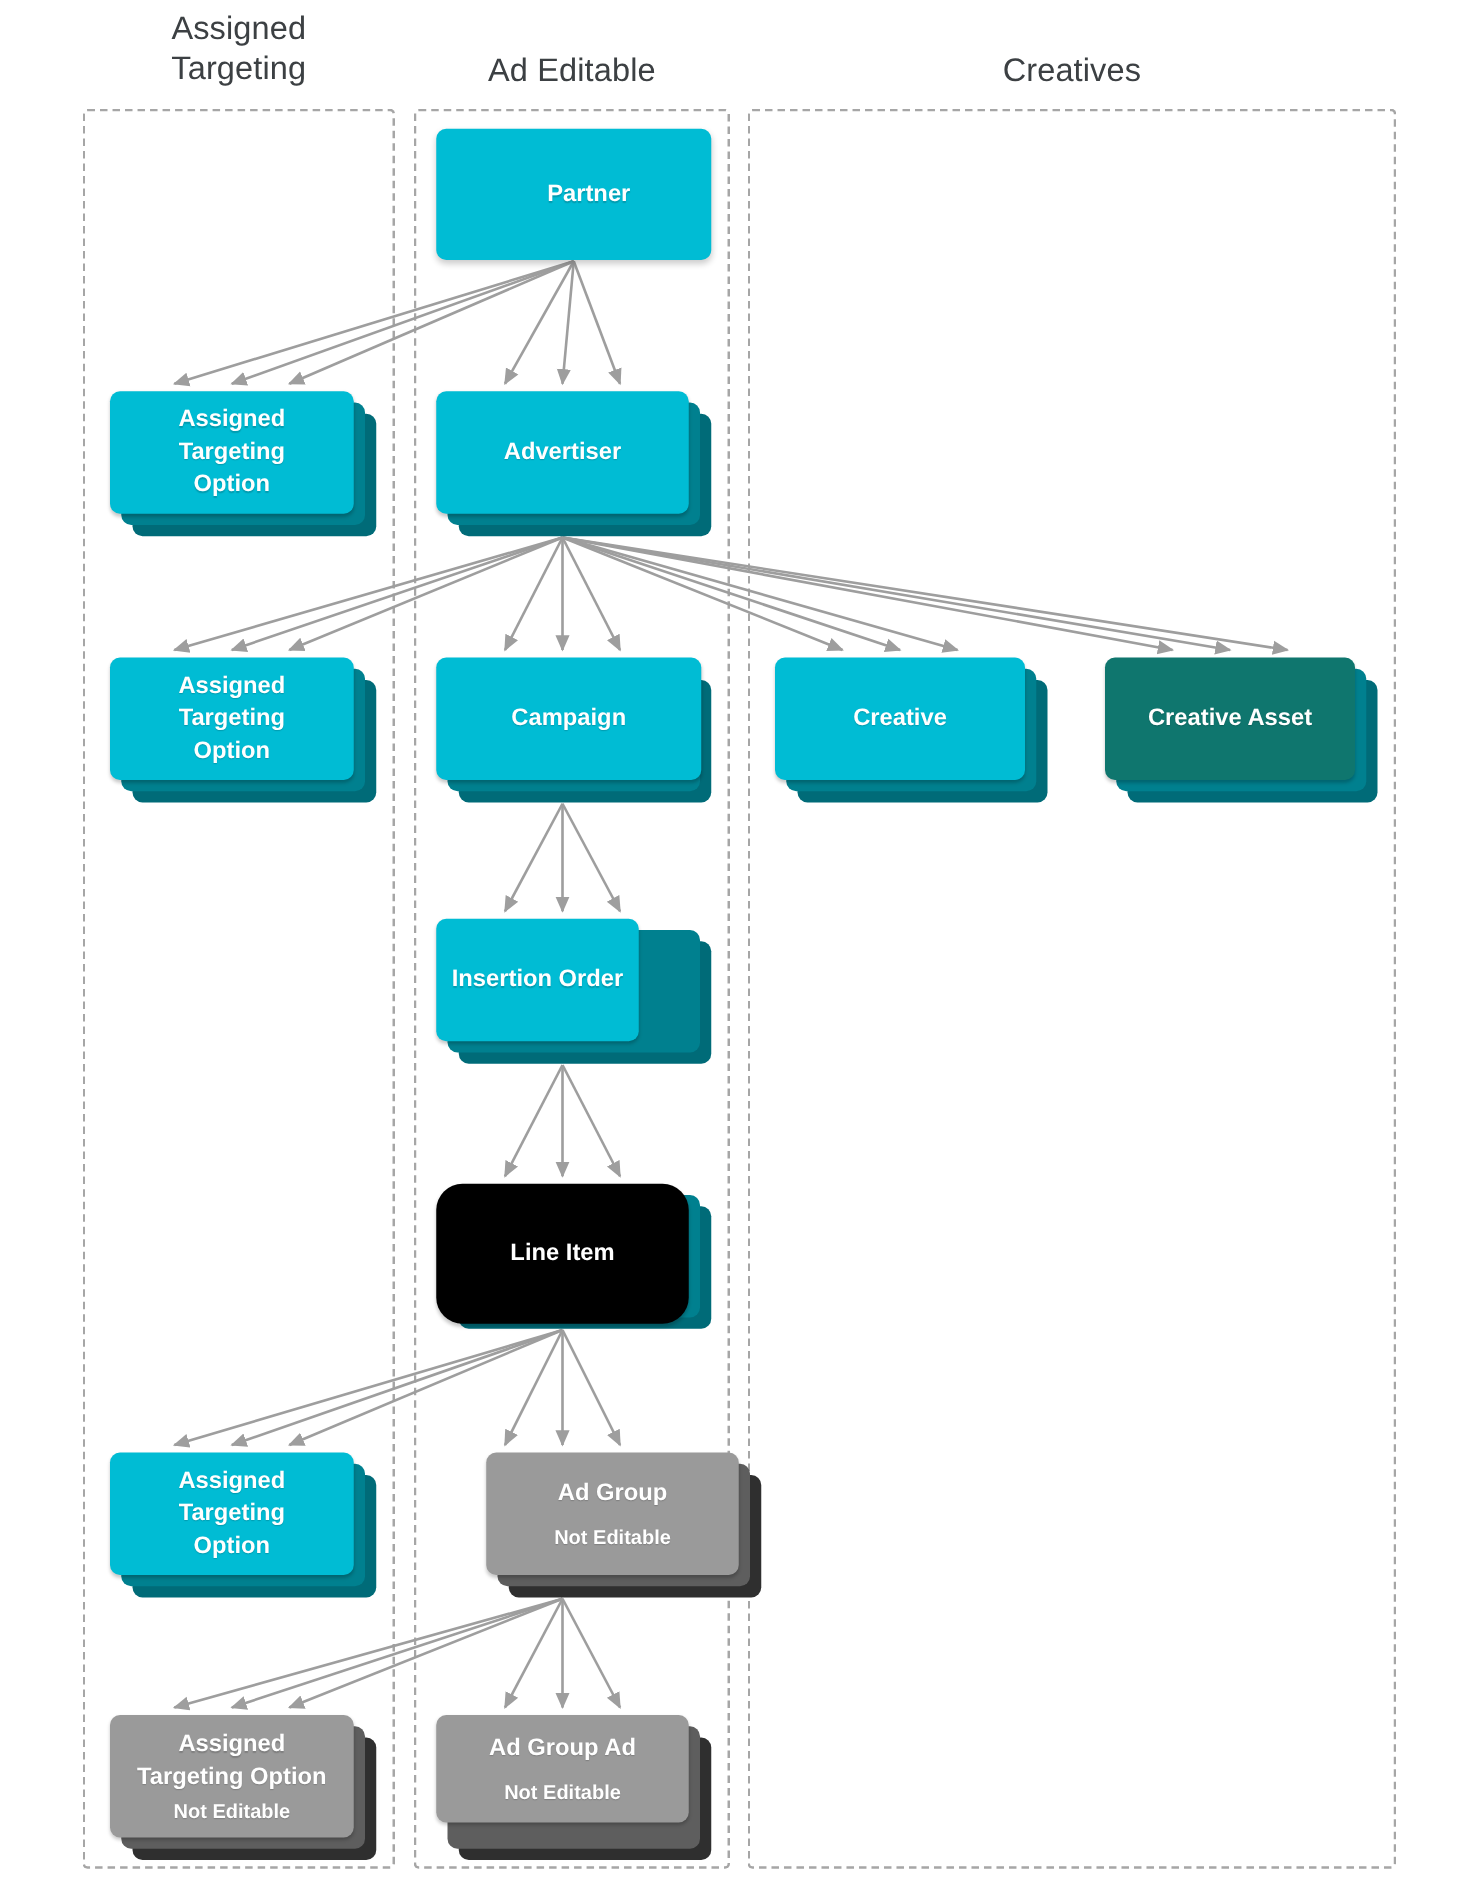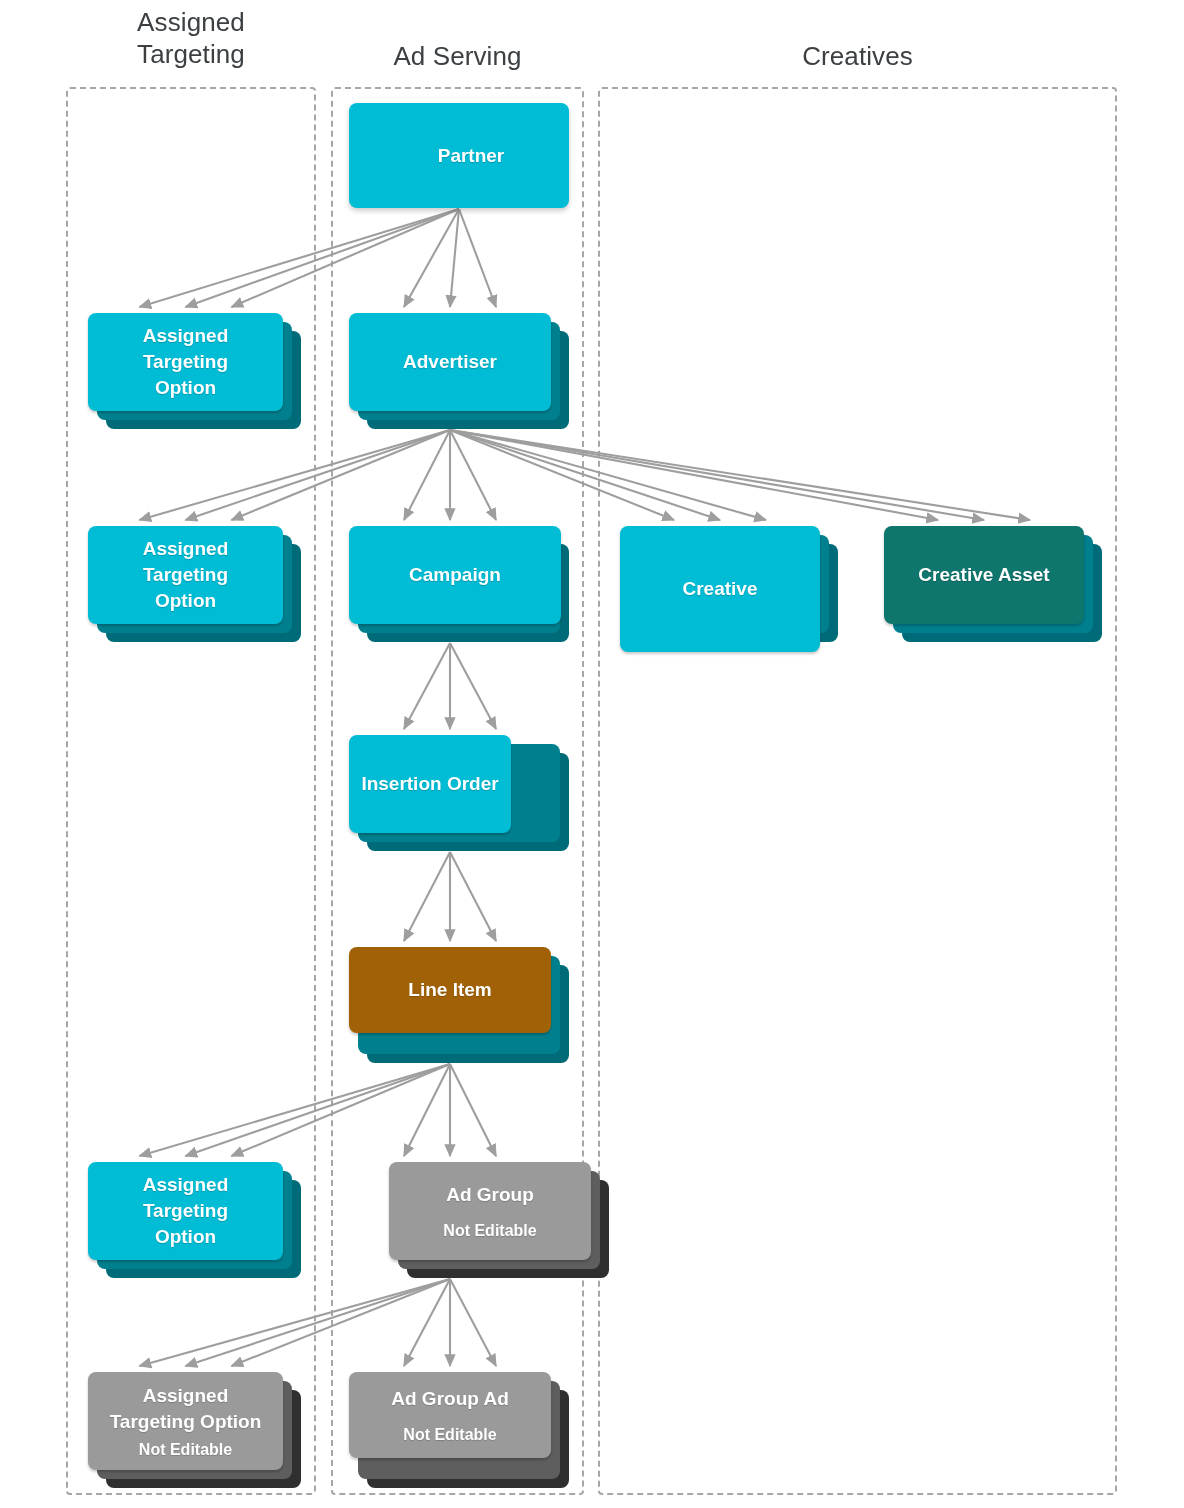--- a/index.html
+++ b/index.html
@@ -95,21 +95,21 @@
 </head>
 <body>
 
 <div id="canvas">
 
   <div class="col-header" style="left:66px; top:6px; width:250px;">
     <div>Assigned</div>
     <div>Targeting</div>
   </div>
   <div class="col-header" style="left:331px; top:40px; width:253px;">
-    <div>Ad Serving</div>
+    <div>Ad Editable</div>
   </div>
   <div class="col-header" style="left:598px; top:40px; width:519px;">
     <div>Creatives</div>
   </div>
 
   <div class="group-box" style="left:66px; top:87px; width:250px; height:1408px;"></div>
   <div class="group-box" style="left:331px; top:87px; width:253px; height:1408px;"></div>
   <div class="group-box" style="left:598px; top:87px; width:519px; height:1408px;"></div>
 
   <svg id="arrows" viewBox="0 0 1184 1508" width="1184" height="1508">
@@ -200,21 +200,21 @@
     <div class="layer back2" style="left:18px; top:18px; width:202px; height:98px; background:#006B78;"></div>
     <div class="layer back1" style="left:9px; top:9px; width:202px; height:98px; background:#00808F;"></div>
     <div class="layer front" style="left:0; top:0; width:212px; height:98px; background:#00BCD4;">
       <div class="node-title">Campaign</div>
     </div>
   </div>
 
   <div class="node" style="left:620px; top:526px; width:218px; height:118px;">
     <div class="layer back2" style="left:18px; top:18px; width:200px; height:98px; background:#006B78;"></div>
     <div class="layer back1" style="left:9px; top:9px; width:200px; height:98px; background:#00808F;"></div>
-    <div class="layer front" style="left:0; top:0; width:200px; height:126px; background:#00BCD4;">
+    <div class="layer front" style="left:0; top:0; width:200px; height:98px; background:#00BCD4;">
       <div class="node-title">Creative</div>
     </div>
   </div>
 
   <div class="node" style="left:884px; top:526px; width:218px; height:118px;">
     <div class="layer back2" style="left:18px; top:18px; width:200px; height:98px; background:#006B78;"></div>
     <div class="layer back1" style="left:9px; top:9px; width:200px; height:98px; background:#00808F;"></div>
     <div class="layer front" style="left:0; top:0; width:200px; height:98px; background:#0f766e;">
       <div class="node-title">Creative Asset</div>
     </div>
@@ -224,21 +224,21 @@
     <div class="layer back2" style="left:18px; top:18px; width:202px; height:98px; background:#006B78;"></div>
     <div class="layer back1" style="left:9px; top:9px; width:202px; height:98px; background:#00808F;"></div>
     <div class="layer front" style="left:0; top:0; width:162px; height:98px; background:#00BCD4;">
       <div class="node-title">Insertion Order</div>
     </div>
   </div>
 
   <div class="node" style="left:349px; top:947px; width:220px; height:118px;">
     <div class="layer back2" style="left:18px; top:18px; width:202px; height:98px; background:#006B78;"></div>
     <div class="layer back1" style="left:9px; top:9px; width:202px; height:98px; background:#00808F;"></div>
-    <div class="layer front" style="left:0; top:0; width:202px; height:86px; background:#a16207;">
+    <div class="layer front" style="left:0; top:0; width:202px; height:112px; background:#000000;border-radius:21px;">
       <div class="node-title">Line Item</div>
     </div>
   </div>
 
   <div class="node" style="left:88px; top:1162px; width:215px; height:118px;">
     <div class="layer back2" style="left:18px; top:18px; width:195px; height:98px; background:#006B78;"></div>
     <div class="layer back1" style="left:9px; top:9px; width:195px; height:98px; background:#00808F;"></div>
     <div class="layer front" style="left:0; top:0; width:195px; height:98px; background:#00BCD4;">
       <div class="node-title">
         <div>Assigned</div>

